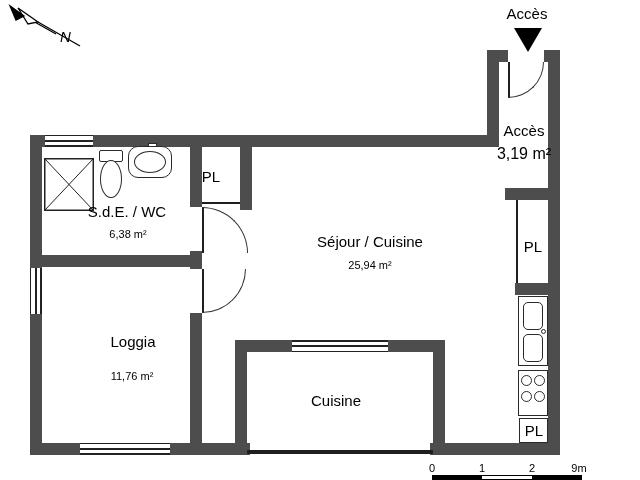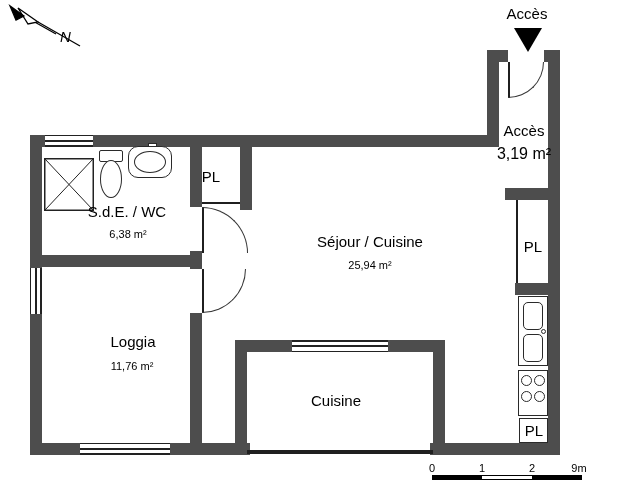--- a/index.html
+++ b/index.html
@@ -101,21 +101,21 @@
   <div class="fixture round" style="left:521px;top:391px;width:11px;height:11px;border-width:1px"></div>
   <div class="fixture round" style="left:534px;top:391px;width:11px;height:11px;border-width:1px"></div>
 
   <div class="label" style="left:127px;top:211px">S.d.E. / WC</div>
   <div class="label area" style="left:128px;top:234px">6,38 m²</div>
   <div class="label" style="left:370px;top:241px">Séjour / Cuisine</div>
   <div class="label area" style="left:370px;top:265px">25,94 m²</div>
   <div class="label" style="left:524px;top:130px">Accès</div>
   <div class="label area" style="left:524px;top:154px;font-size:16px">3,19 m²</div>
   <div class="label" style="left:133px;top:341px">Loggia</div>
-  <div class="label area" style="left:132px;top:366px">11,76 m²</div>
+  <div class="label area" style="left:132px;top:376px">11,76 m²</div>
   <div class="label" style="left:336px;top:400px">Cuisine</div>
 
   <div class="label" style="left:211px;top:176px">PL</div>
   <div class="label" style="left:533px;top:246px">PL</div>
   <div class="label" style="left:534px;top:430px">PL</div>
 
   <div class="scalebar">
     <span class="tick" style="left:4px">0</span>
     <span class="tick" style="left:54px">1</span>
     <span class="tick" style="left:104px">2</span>

